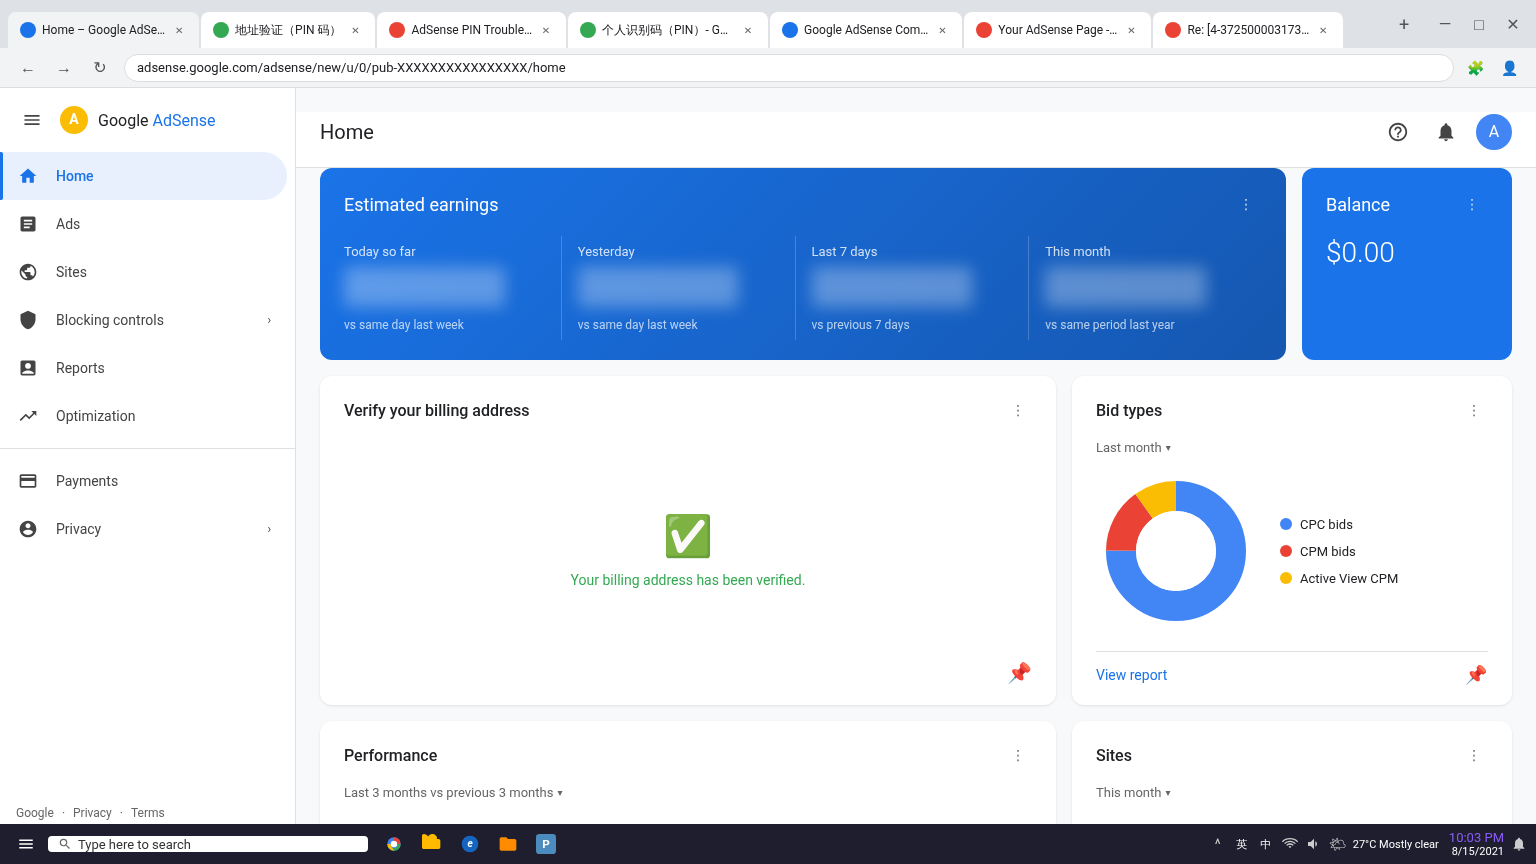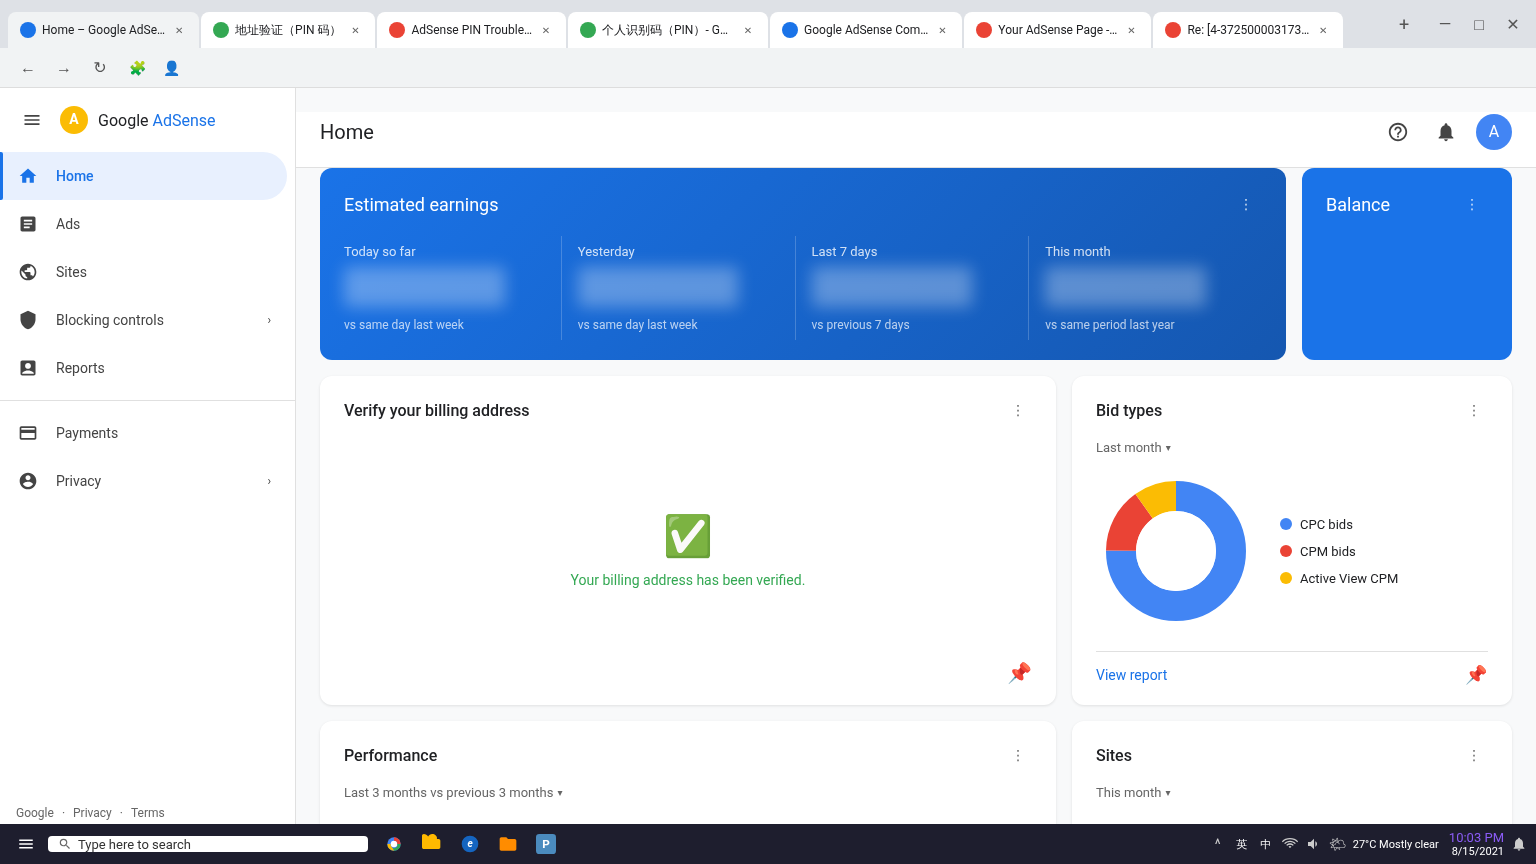--- a/index.html
+++ b/index.html
@@ -172,20 +172,21 @@
     <div class="browser-ctrl-btn">✕</div>
   </div>
 </div>
 
 <div class="address-bar-row">
   <div class="nav-buttons">
     <div class="nav-btn">←</div>
     <div class="nav-btn">→</div>
     <div class="nav-btn">↻</div>
   </div>
+  <div class="address-input">adsense.google.com/adsense/new/u/0/pub-XXXXXXXXXXXXXXXX/home</div>
   <div class="toolbar-icons">
     <div class="toolbar-icon">🧩</div>
     <div class="toolbar-icon">👤</div>
   </div>
 </div>
 
 <div class="app">
 
   <div class="sidebar">
     <div class="sidebar-header">
@@ -243,20 +244,28 @@
 
       <div class="nav-item">
         <div class="nav-item-icon">
           <svg width="20" height="20" viewBox="0 0 24 24" fill="#444">
               <path d="M19 3H5c-1.1 0-2 .9-2 2v14c0 1.1.9 2 2 2h14c1.1 0 2-.9 2-2V5c0-1.1-.9-2-2-2zm-7 3c1.93 0 3.5 1.57 3.5 3.5S13.93 13 12 13s-3.5-1.57-3.5-3.5S10.07 6 12 6zm7 13H5v-.23c0-.62.28-1.2.76-1.58C7.47 15.82 9.64 15 12 15s4.53.82 6.24 2.19c.48.38.76.97.76 1.58V19z"></path>
             </svg>
         </div>
         <span>Reports</span>
       </div>
 
+      <div class="nav-item">
+        <div class="nav-item-icon">
+          <svg width="20" height="20" viewBox="0 0 24 24" fill="#444">
+              <path d="M16 6l2.29 2.29-4.88 4.88-4-4L2 16.59 3.41 18l6-6 4 4 6.3-6.29L22 12V6z"></path>
+            </svg>
+        </div>
+        <span>Optimization</span>
+      </div>
 
       <div class="sidebar-divider"></div>
 
       <div class="nav-item">
         <div class="nav-item-icon">
           <svg width="20" height="20" viewBox="0 0 24 24" fill="#444">
               <path d="M20 4H4c-1.11 0-2 .89-2 2v12c0 1.11.89 2 2 2h16c1.11 0 2-.89 2-2V6c0-1.11-.89-2-2-2zm0 14H4v-6h16v6zm0-10H4V6h16v2z"></path>
             </svg>
         </div>
         <span>Payments</span>
@@ -332,20 +341,21 @@
             <div class="col-compare">vs same period last year</div>
           </div>
         </div>
       </div>
 
       <div class="balance-card">
         <div class="card-header">
           <span class="card-title">Balance</span>
           <div class="card-menu-btn">⋮</div>
         </div>
+        <div class="balance-value">$0.00</div>
       </div>
     </div>
 
     <div class="cards-row">
 
       <div class="verify-card">
         <div class="widget-card-header">
           <span class="widget-title">Verify your billing address</span>
           <div class="widget-menu-btn">⋮</div>
         </div>

